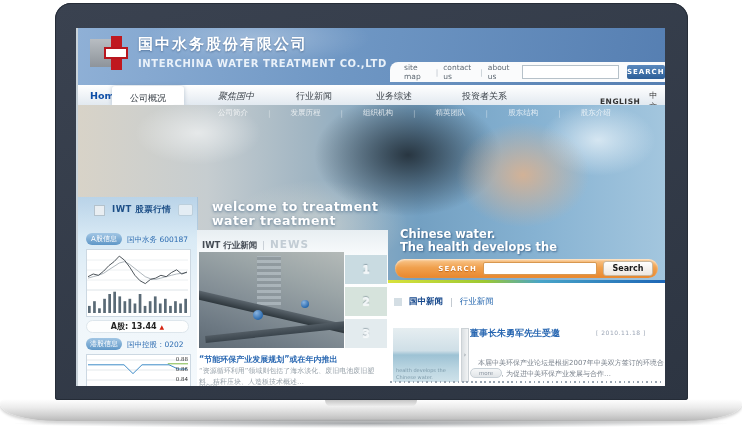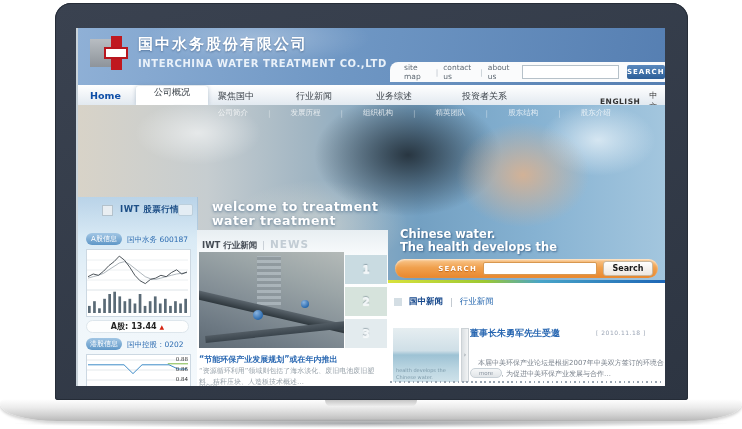--- a/index.html
+++ b/index.html
@@ -42,25 +42,25 @@
   #utility input{width:98px;height:12px;border:1px solid #b6c1c9;font-size:7px;padding:0 2px;margin-left:2px;}
   #utility .btn{width:47px;height:14px;margin-left:3px;border-radius:2px;display:flex;align-items:center;
      justify-content:center;background:linear-gradient(180deg,#5a89be,#2d5f98);color:#fff;font-size:7px;
      font-weight:bold;letter-spacing:1px;cursor:pointer;}
 
   
   #nav{left:0;top:57px;width:587px;height:20px;background:linear-gradient(180deg,#ffffff,#e2e9f0);
      border-bottom:1px solid #c4cfd8;}
   .nav-item{position:absolute;top:5px;font-size:9px;color:#3c434a;cursor:pointer;white-space:nowrap;}
   .nav-home{left:12px;color:#0f4fa8;font-weight:bold;font-size:9.5px;}
-  .nav-box{left:58px;top:1px;width:72px;height:19px;background:#fff;border-radius:3px 3px 0 0;
-     box-shadow:0 0 4px rgba(110,135,160,.45);display:flex;align-items:flex-start;justify-content:center;}
+  .nav-box{left:34px;top:1px;width:72px;height:19px;background:#fff;border-radius:3px 3px 0 0;
+     box-shadow:0 0 4px rgba(110,135,160,.45);display:flex;align-items:flex-end;justify-content:center;}
   #tab-pointer{left:96px;top:77px;width:16px;height:6px;background:#fff;border-radius:0 0 3px 3px;
      box-shadow:0 1px 2px rgba(110,135,160,.4);}
-  .nav-2{left:140px;} .nav-3{left:218px;} .nav-4{left:298px;} .nav-5{left:384px;}
+  .nav-2{left:140px;font-style:italic;} .nav-3{left:218px;} .nav-4{left:298px;} .nav-5{left:384px;}
   #lang{left:522px;top:5px;position:absolute;display:flex;gap:9px;align-items:center;font-size:8px;color:#333;}
   #lang .en{font-weight:bold;font-size:7.5px;letter-spacing:.5px;}
 
   
   #hero{left:0;top:77px;width:587px;height:178px;
      background:
        radial-gradient(95px 75px at 445px 70px,rgba(214,178,148,.95),rgba(214,178,148,0) 70%),
        radial-gradient(130px 85px at 330px 50px,rgba(36,48,58,.95),rgba(36,48,58,0) 72%),
        radial-gradient(80px 50px at 520px 35px,rgba(235,244,250,.75),transparent 72%),
        radial-gradient(90px 45px at 120px 28px,rgba(255,255,255,.55),transparent 70%),
@@ -83,21 +83,21 @@
   #hero-search .btn{width:48px;height:13px;border-radius:3px;border:1px solid #c9b9a1;
      background:linear-gradient(180deg,#ffffff,#eee7df);display:flex;align-items:center;justify-content:center;
      font-size:8px;font-weight:bold;color:#191919;cursor:pointer;}
   #grad-line{left:310px;top:252px;width:277px;height:3px;
      background:linear-gradient(90deg,#d9e23c 0%,#9cc832 35%,#48a4c8 55%,#1d66b6 100%);}
 
   
   #stock{left:0;top:169px;width:119px;height:189px;
      background:linear-gradient(180deg,#b9d3e8 0%,#d9eaf5 22%,#eef5fa 55%,#f4f9fc 100%);
      border-right:1px solid rgba(150,180,205,.5);}
-  #stock-head{left:24px;top:176px;display:flex;align-items:center;gap:7px;}
+  #stock-head{left:16px;top:176px;display:flex;align-items:center;gap:7px;}
   #stock-head .ic{width:9px;height:9px;background:#e9eef2;border:1px solid #b4c2cc;}
   #stock-head .t{font-size:8.5px;font-weight:bold;color:#1c4e86;letter-spacing:.5px;}
   #panel-btn{left:100px;top:176px;width:13px;height:10px;background:#e4edf4;border:1px solid #bccfdc;
      border-radius:2px;cursor:pointer;}
   .badge{position:absolute;width:36px;height:12px;border-radius:6px;color:#fff;font-size:7px;
      display:flex;align-items:center;justify-content:center;
      background:linear-gradient(180deg,#a2c6e4,#5f97c7);}
   #a-badge{left:8px;top:205px;} #h-badge{left:8px;top:310px;}
   .stock-name{position:absolute;font-size:7.5px;color:#2a6ab0;}
   #a-name{left:49px;top:207px;} #h-name{left:49px;top:312px;}

